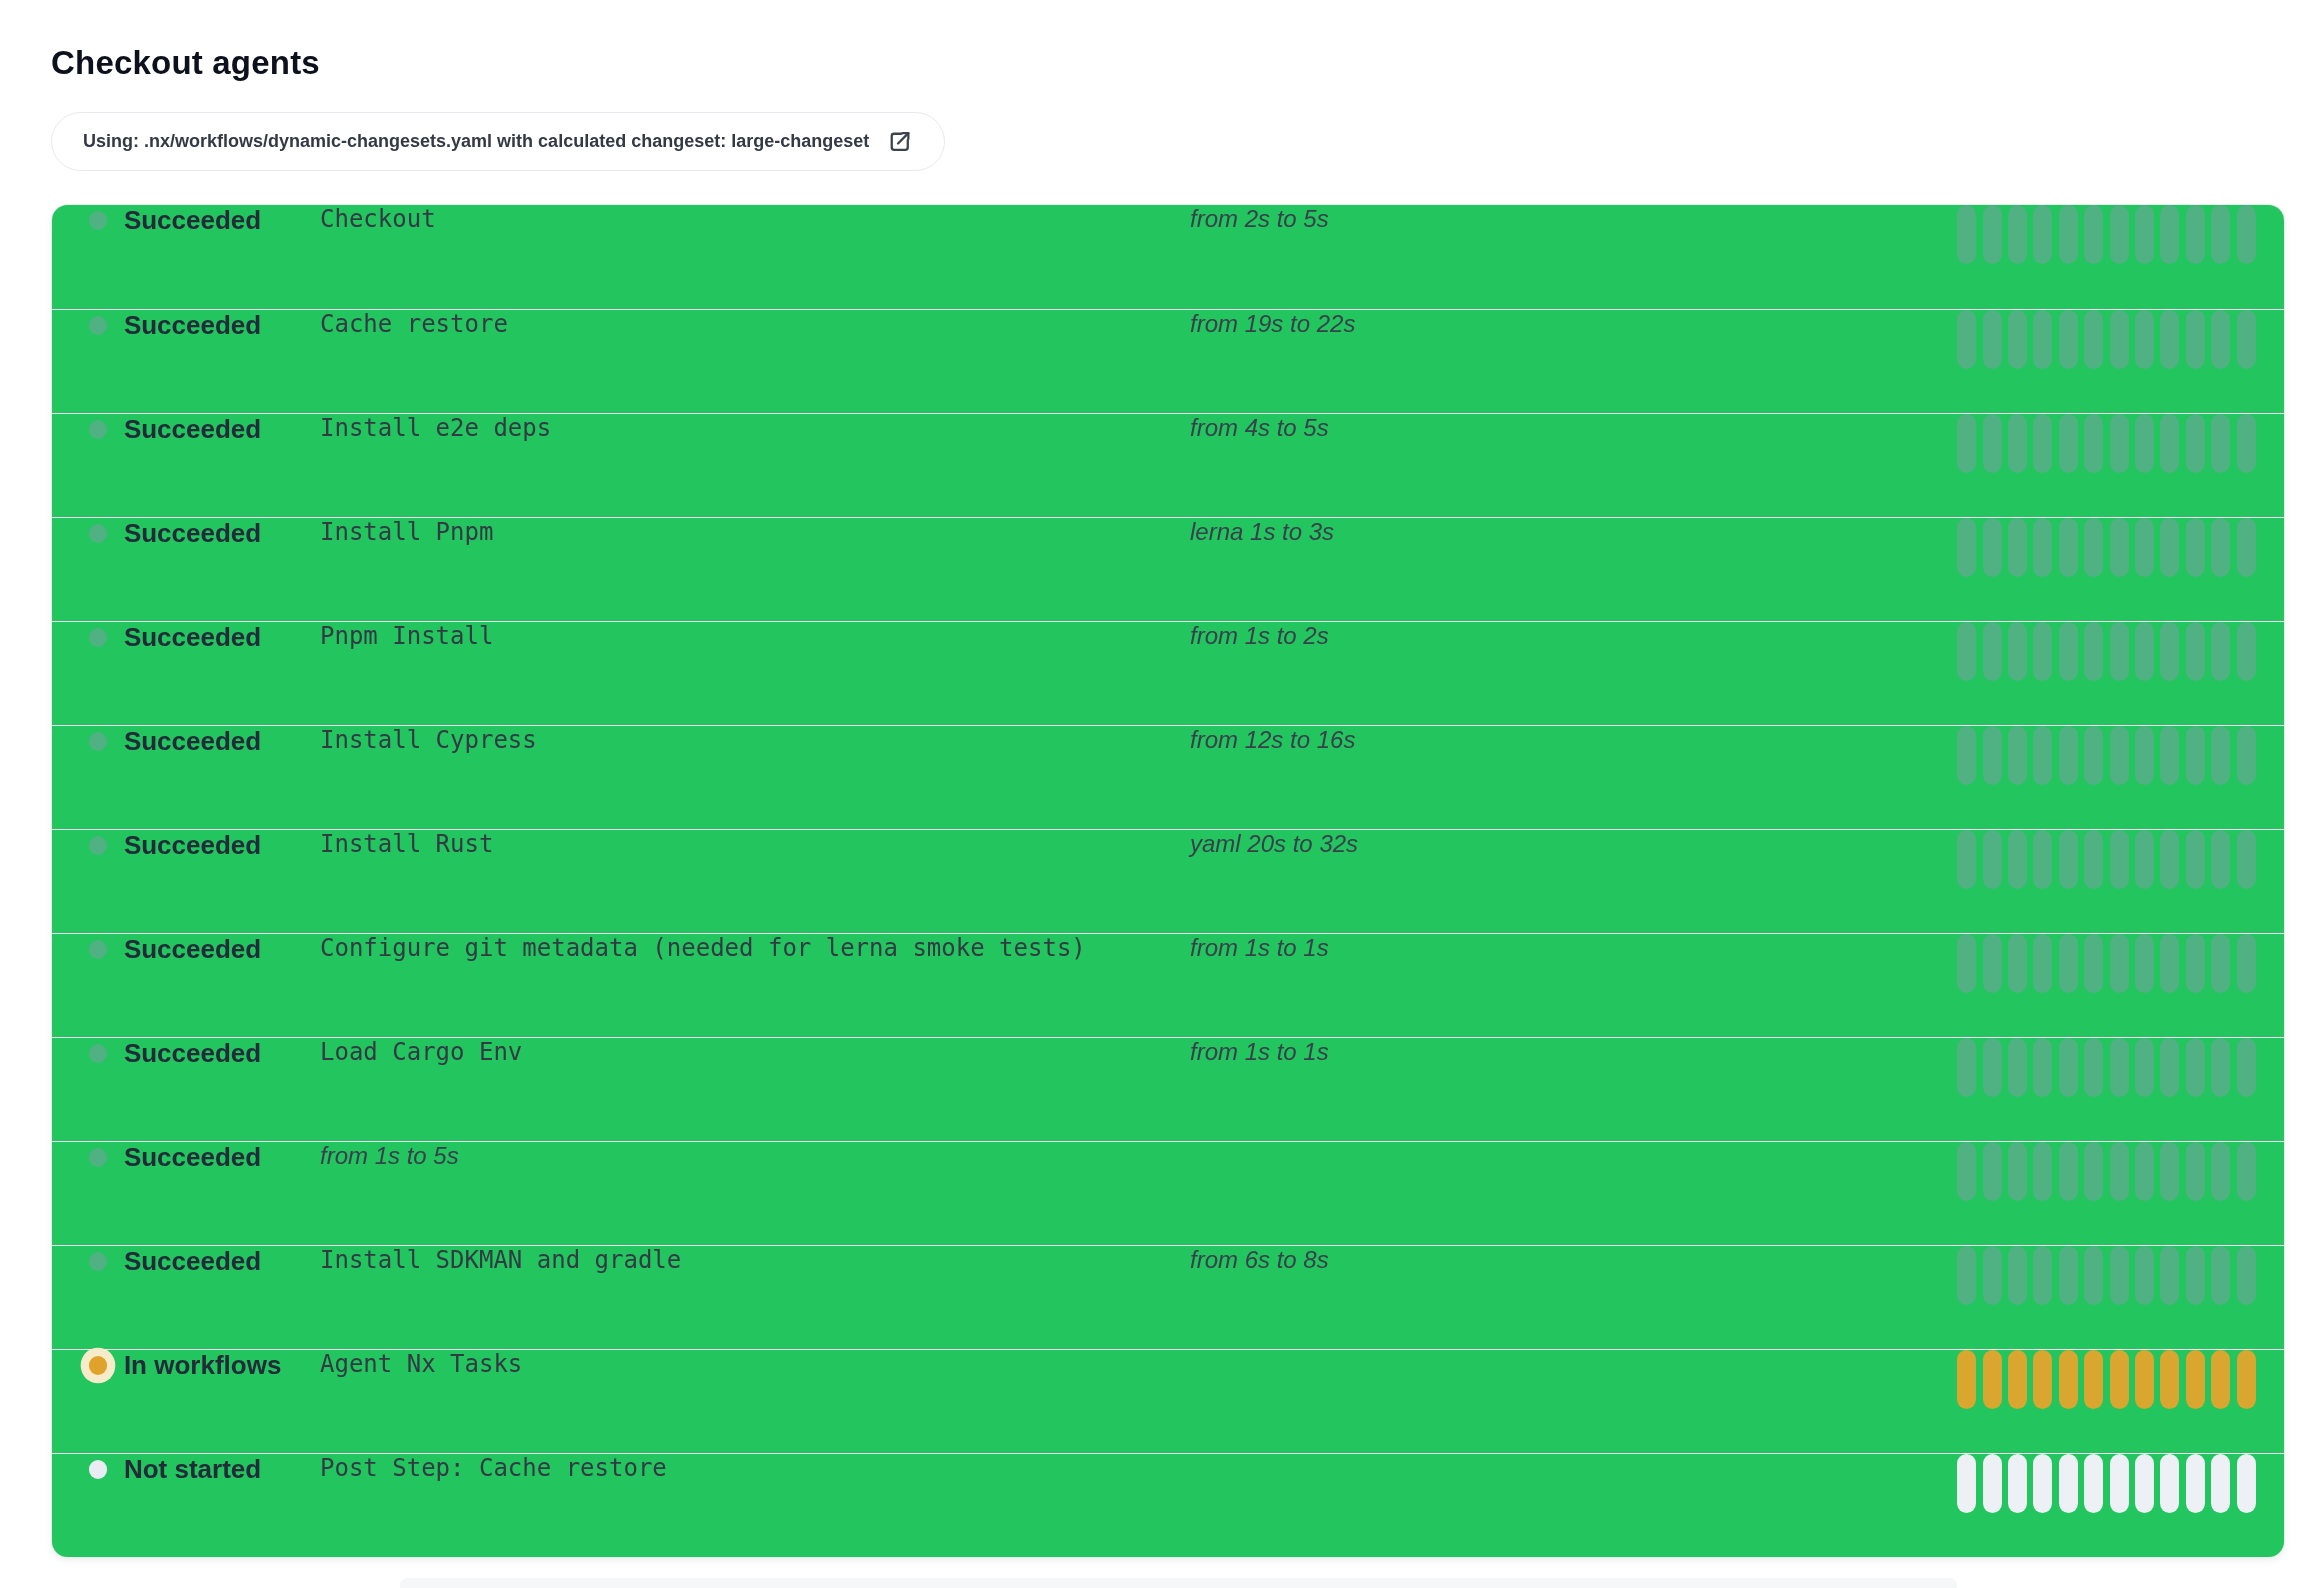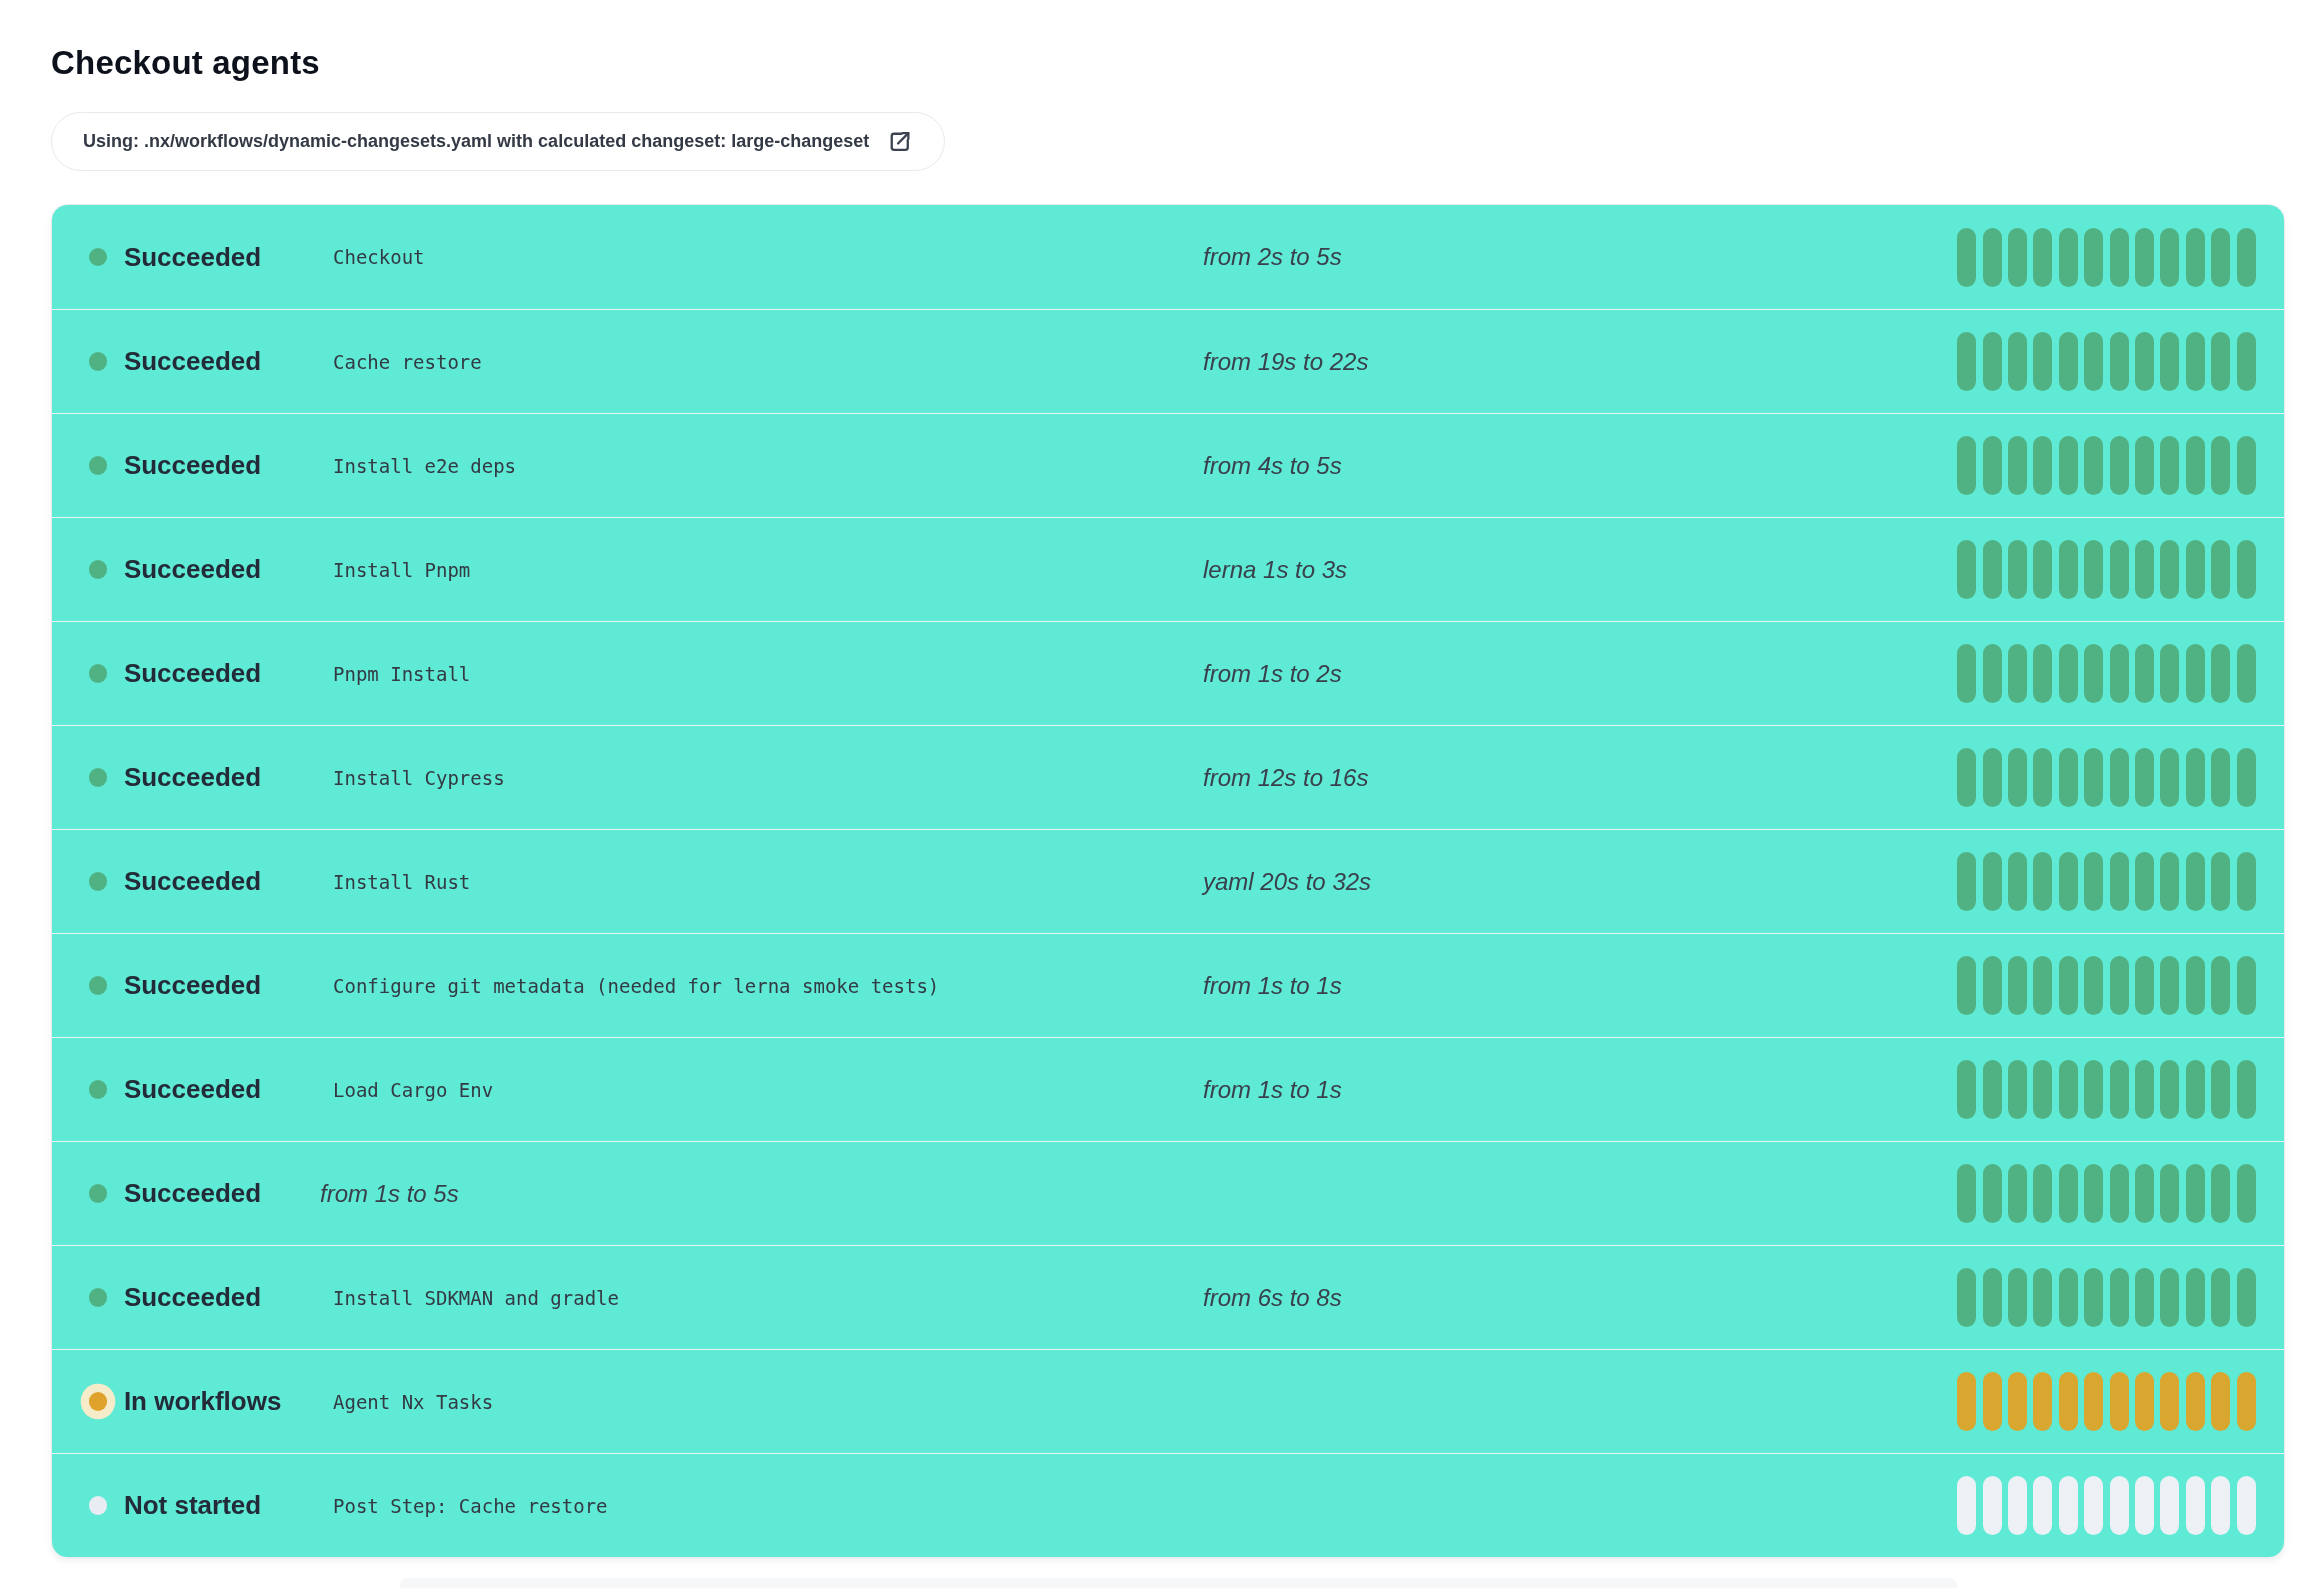--- a/index.html
+++ b/index.html
@@ -35,24 +35,24 @@
     position: absolute; left: 51px; top: 204px;
     width: 2234px;
     border: 1.8px solid #e8eaee;
     border-radius: 16.5px;
     background: #ffffff;
     overflow: hidden;
     box-shadow: 0 3.7px 7.3px -1.8px rgba(140,149,159,0.18);
   }
 
   .agent-row {
-    display: flex; align-items: center;
+    display: flex; align-items: flex-start;
     height: 104px;
     padding-left: 37px; padding-right: 28.5px;
-    background: #5eead4;
+    background: #22c55e;
   }
   .agent-row + .agent-row { border-top: 1.8px solid #f0f2f5; }
 
   .status-cell {
     width: 231px;
     display: flex; align-items: center; gap: 16.5px;
     flex: none;
   }
   .status-dot {
     width: 18.4px; height: 18.4px; border-radius: 50%;
@@ -66,22 +66,22 @@
   .agent-row.not_started .status-dot { background: #e9edf3; }
 
   .status-label {
     font-size: 26px; font-weight: 600; color: #232b39;
     white-space: nowrap;
   }
 
   .name-cell {
     width: 870px; flex: none;
     font-family: "DejaVu Sans Mono", monospace;
-    font-size: 19px; color: #333a44;
-    white-space: nowrap; overflow: hidden; margin-left: 13px;
+    font-size: 24px; color: #333a44;
+    white-space: nowrap; overflow: hidden;
   }
 
   .duration-cell {
     flex: 1;
     font-size: 24px; font-style: italic; color: #39404c;
     white-space: nowrap;
   }
 
   .bar-cell {
     display: flex; gap: 6.4px; margin-left: auto; flex: none;

